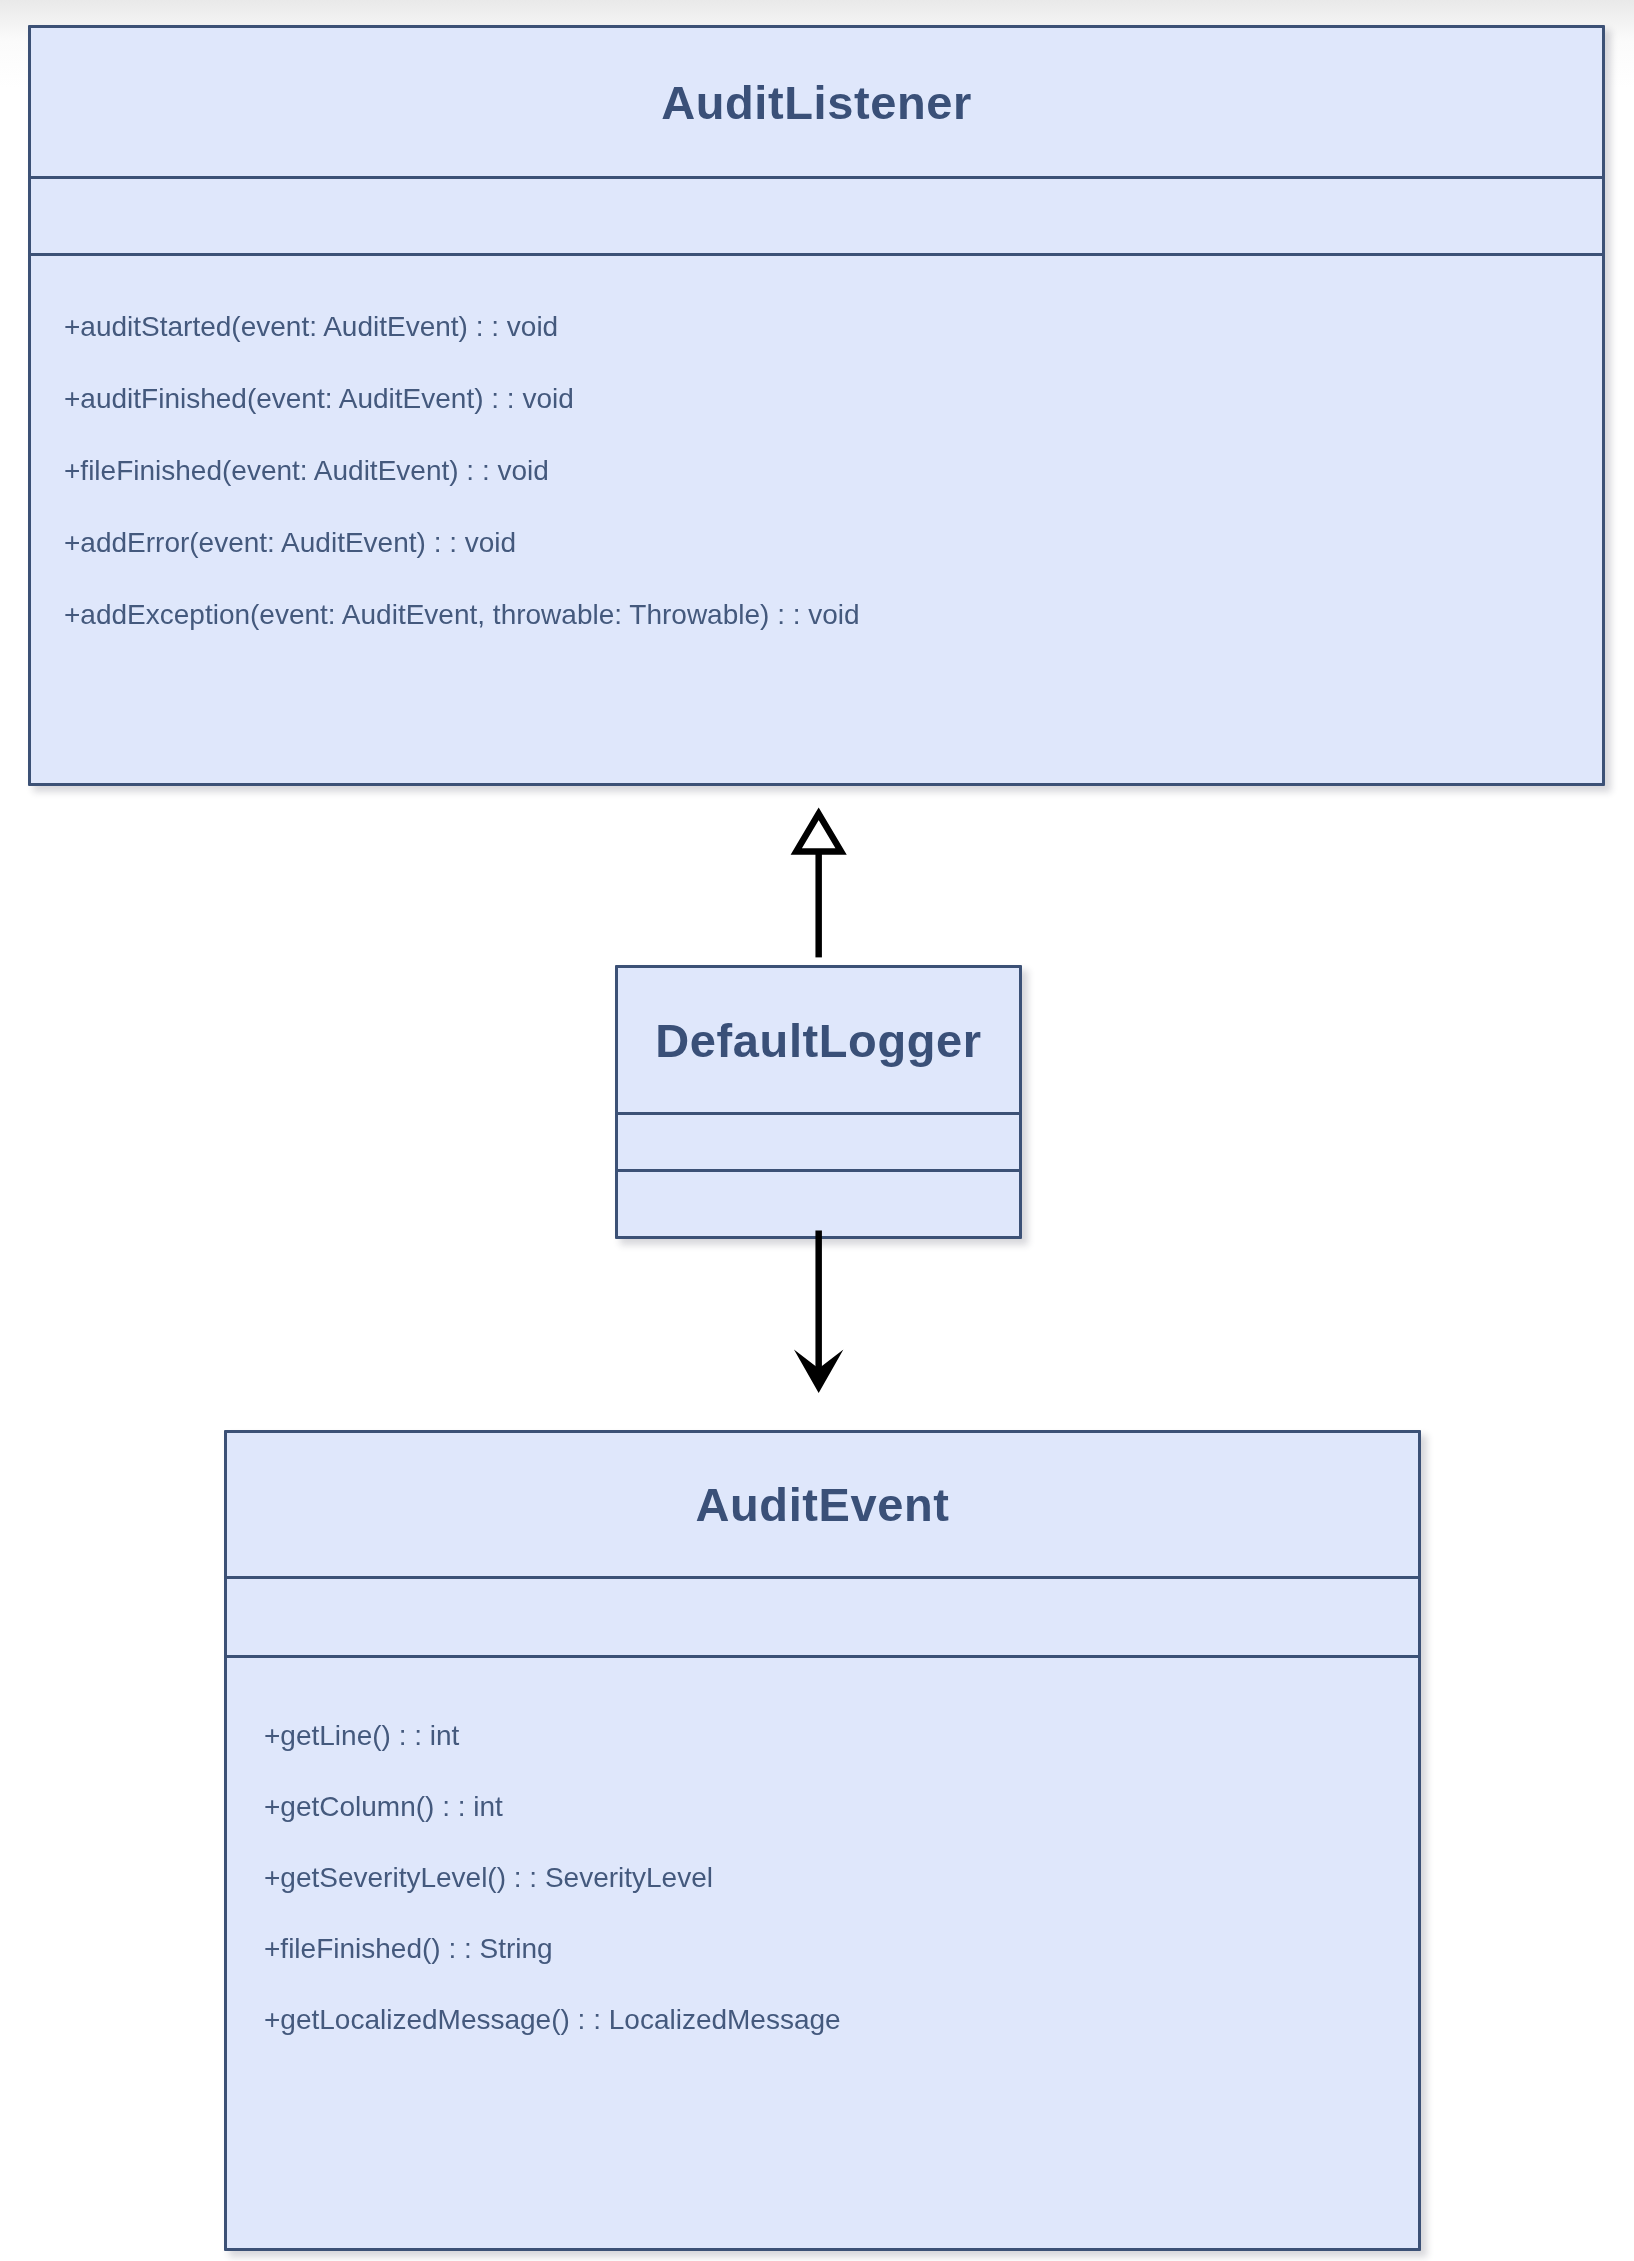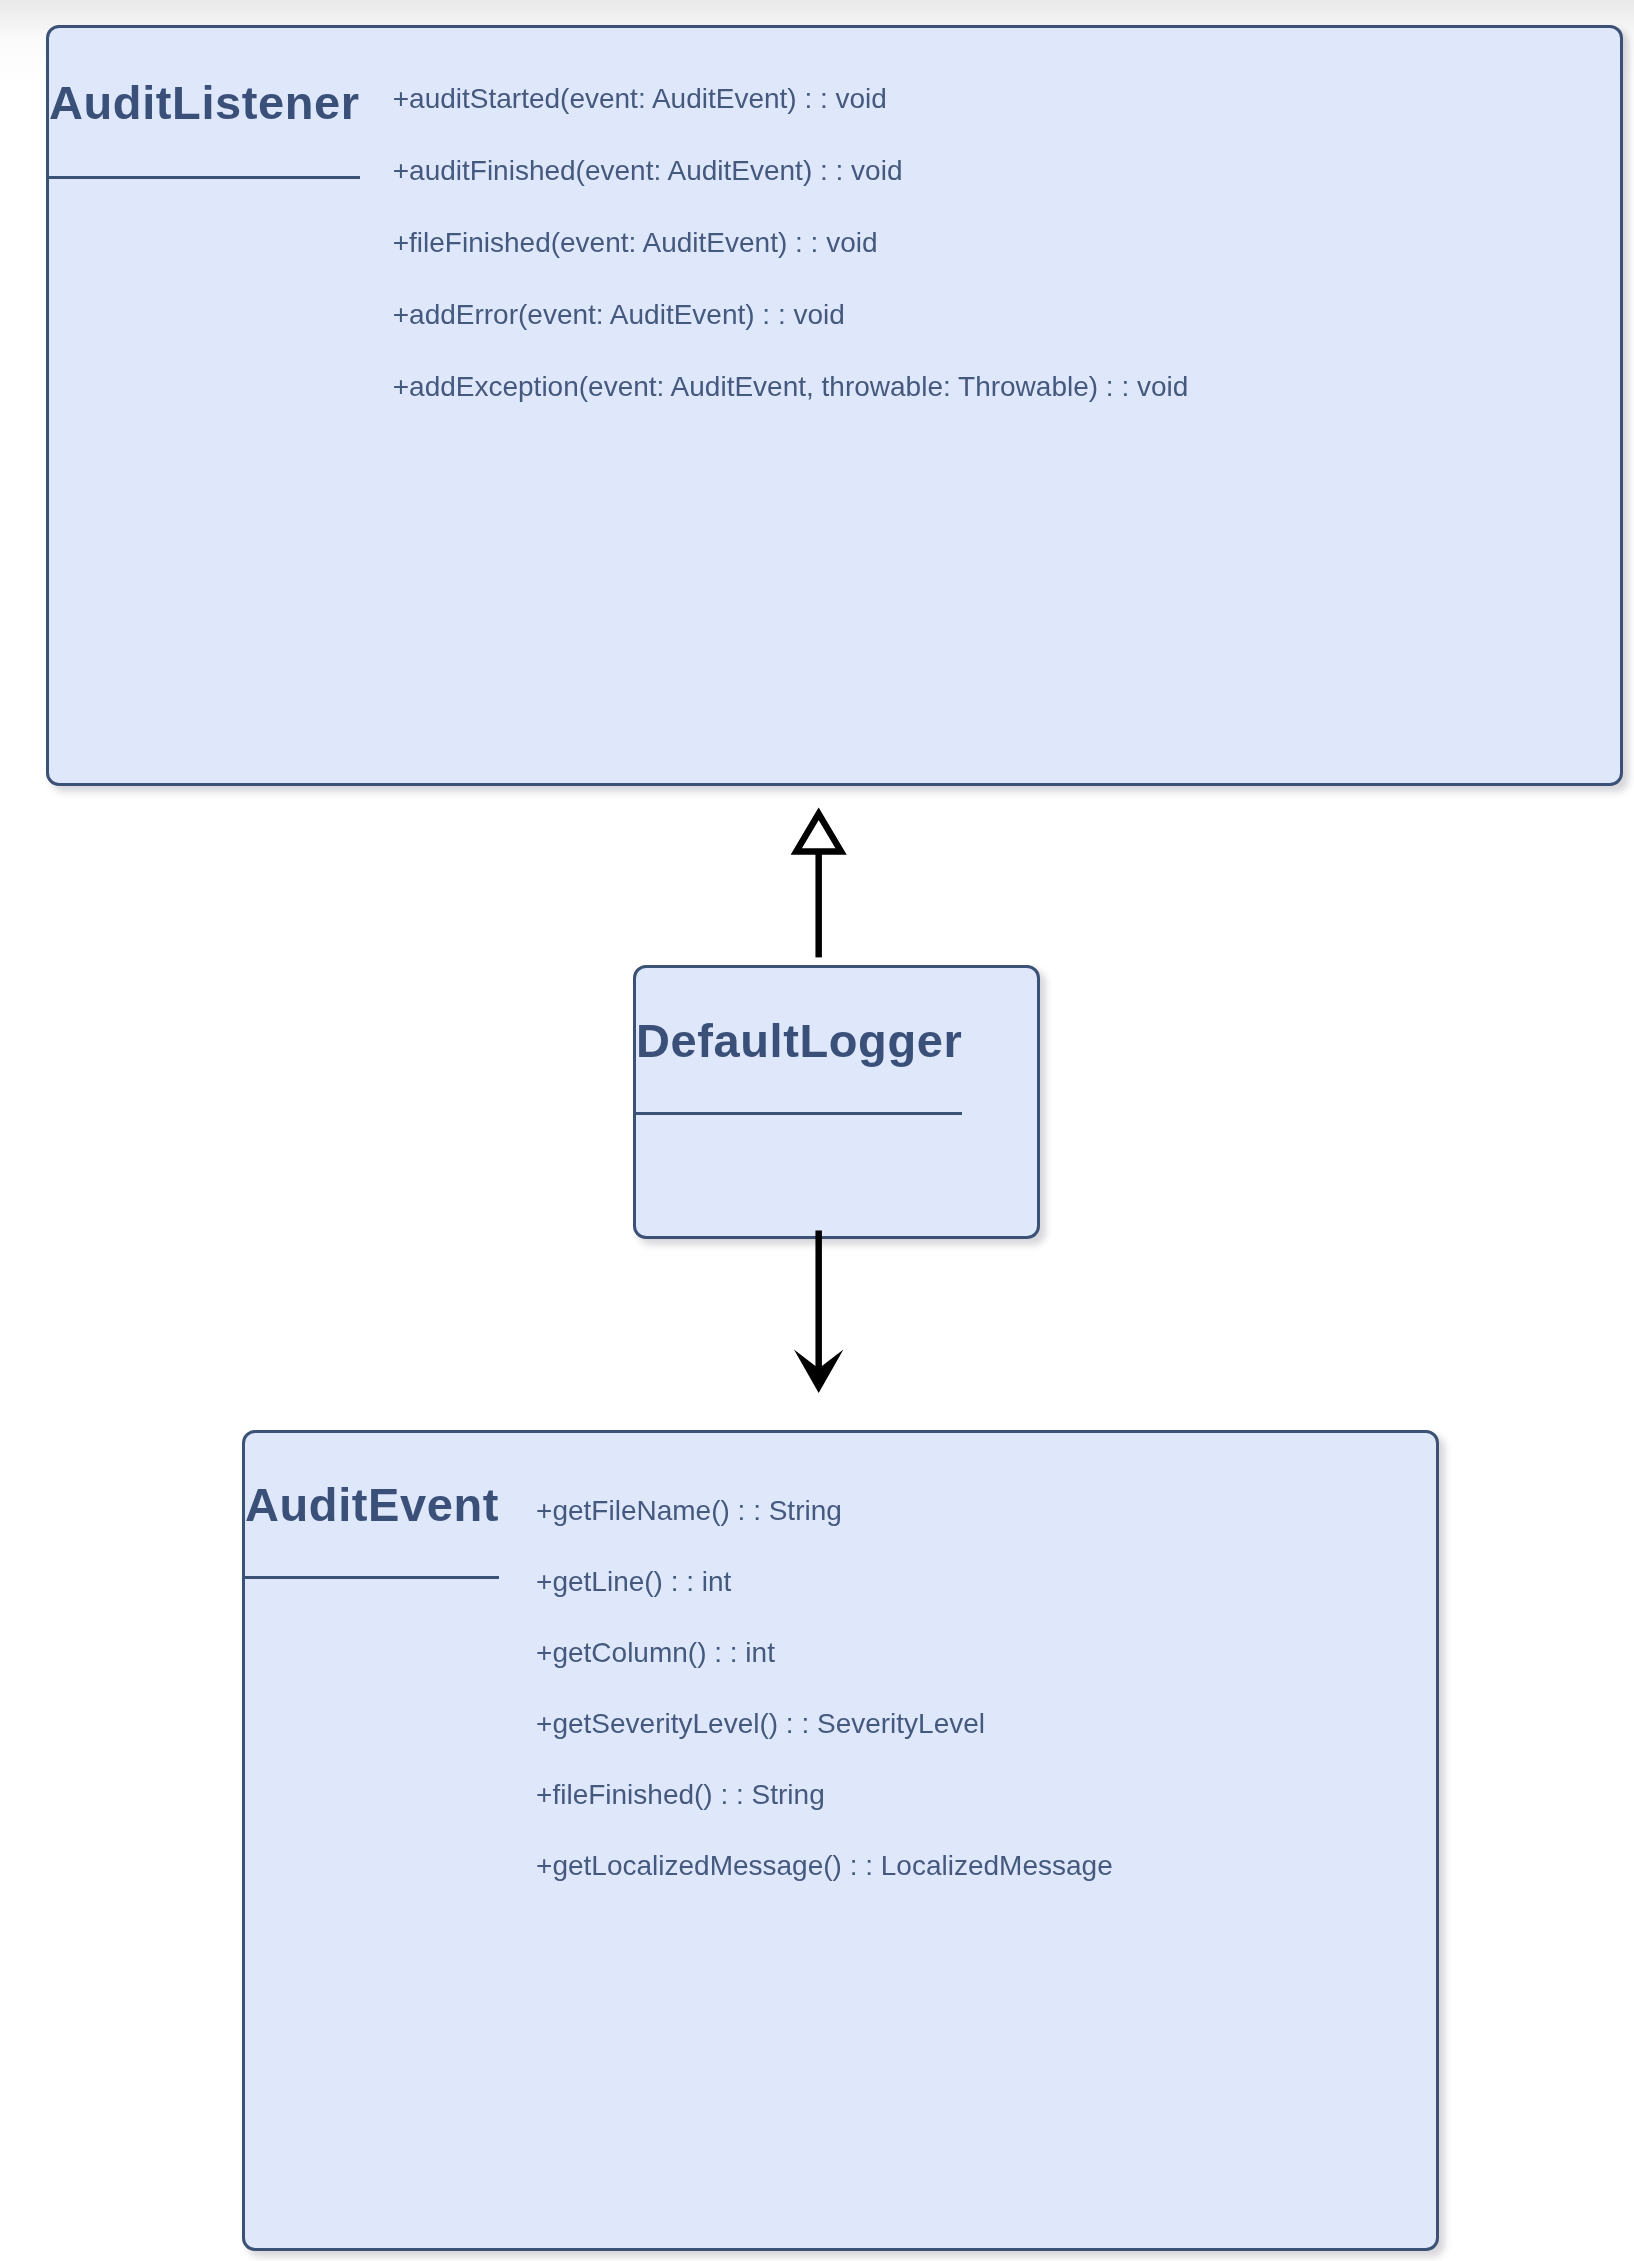--- a/index.html
+++ b/index.html
@@ -17,25 +17,24 @@
     width:1635px;height:2261px;
     background:linear-gradient(180deg,var(--background-top) 0px,#fbfbfb 41px,var(--background) 88px);
     font-family:"Liberation Sans","DejaVu Sans",sans-serif;
     overflow:hidden;
   }
   .uml-class{
     position:absolute;
     box-sizing:border-box;
     background:var(--class-fill);
     border:3.5px solid var(--class-border);
-    border-radius:13px;
+    border-radius:1px;
     box-shadow:5.3px 5.9px 7px rgba(40,40,60,0.18);
     display:flex;
-    flex-direction:row;
-    margin-left:18px;
+    flex-direction:column;
   }
   .uml-title{
     box-sizing:border-box;
     display:flex;align-items:center;justify-content:center;
     font-weight:bold;
     font-size:47px;
     letter-spacing:0.6px;
     color:var(--title-text);
     border-bottom:3.5px solid var(--class-border);
     flex:0 0 auto;
@@ -95,21 +94,20 @@
   <div class="uml-class" id="class-default-logger">
     <div class="uml-title">DefaultLogger</div>
     <div class="uml-attrs"></div>
     <div class="uml-methods"></div>
   </div>
 
   <div class="uml-class" id="class-audit-event">
     <div class="uml-title">AuditEvent</div>
     <div class="uml-attrs"></div>
     <div class="uml-methods">
-        <div class="method-line">+getFileName() : : String</div>
         <div class="method-line">+getLine() : : int</div>
         <div class="method-line">+getColumn() : : int</div>
         <div class="method-line">+getSeverityLevel() : : SeverityLevel</div>
         <div class="method-line">+fileFinished() : : String</div>
         <div class="method-line">+getLocalizedMessage() : : LocalizedMessage</div>
       </div>
   </div>
 
   <svg class="arrow-layer" viewBox="0 0 2776 3840" aria-hidden="true">
     

